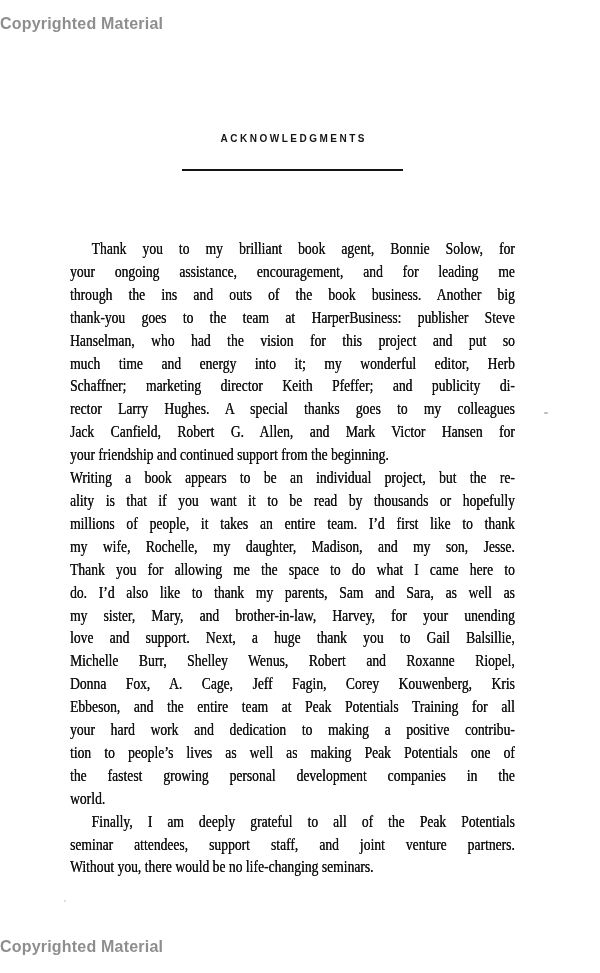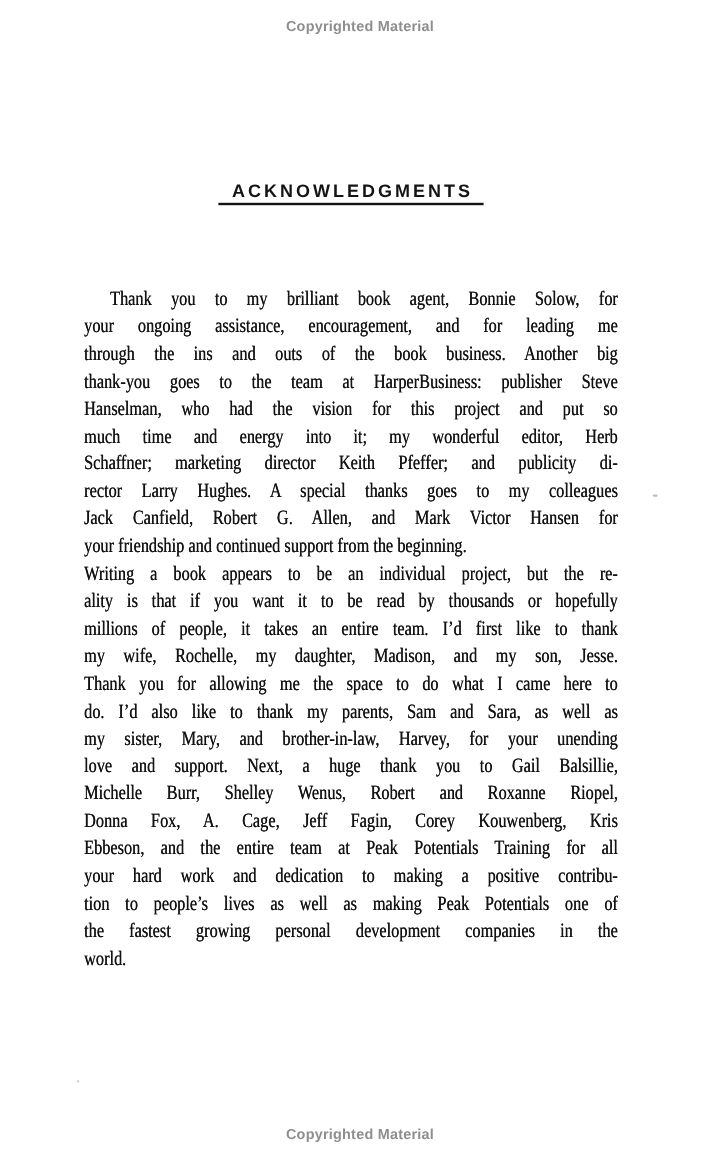--- a/index.html
+++ b/index.html
@@ -9,34 +9,34 @@
     position: relative;
     overflow: hidden;
     font-family: "Liberation Serif", "DejaVu Serif", serif;
   }
   .page {
     position: absolute; inset: 0;
     background: var(--bg, #ffffff);
   }
   .copyright {
     position: absolute; left: 0; width: 600px;
-    text-align: center;
+    text-align: left;
     font-family: "Liberation Sans", "DejaVu Sans", sans-serif;
-    font-size: 12px; font-weight: 700;
+    font-size: 16px; font-weight: 700;
     letter-spacing: 0.2px;
     color: var(--copyright-color, #8e8e8e);
   }
   .copyright.top { top: 15px; }
   .copyright.bottom { top: 938px; }
 
   .heading {
-    position: absolute; top: 151px; left: 70px; width: 445px;
+    position: absolute; top: 133px; left: 70px; width: 445px;
     text-align: center;
     font-family: "Liberation Sans", "DejaVu Sans", sans-serif;
-    font-weight: 700; font-size: 15px;
+    font-weight: 700; font-size: 10px;
     letter-spacing: 2.5px; padding-left: 2.5px; box-sizing: border-box;
     color: var(--text-color, #141414);
     white-space: nowrap;
   }
   .heading-rule {
     position: absolute; top: 169px; left: 182px;
     width: 221px; height: 2px;
     background: var(--text-color, #141414);
   }
 
@@ -102,20 +102,25 @@
         <div class="line">my sister, Mary, and brother-in-law, Harvey, for your unending</div>
         <div class="line">love and support. Next, a huge thank you to Gail Balsillie,</div>
         <div class="line">Michelle Burr, Shelley Wenus, Robert and Roxanne Riopel,</div>
         <div class="line">Donna Fox, A. Cage, Jeff Fagin, Corey Kouwenberg, Kris</div>
         <div class="line">Ebbeson, and the entire team at Peak Potentials Training for all</div>
         <div class="line">your hard work and dedication to making a positive contribu-</div>
         <div class="line">tion to people’s lives as well as making Peak Potentials one of</div>
         <div class="line">the fastest growing personal development companies in the</div>
         <div class="line para-end">world.</div>
       </div>
+      <div class="paragraph">
+        <div class="line indent">Finally, I am deeply grateful to all of the Peak Potentials</div>
+        <div class="line">seminar attendees, support staff, and joint venture partners.</div>
+        <div class="line para-end">Without you, there would be no life-changing seminars.</div>
+      </div>
     </div>
 
   <div class="speck s1"></div>
   <div class="speck s2"></div>
 
   <div class="copyright bottom">Copyrighted Material</div>
 
 </div>
 
 </body></html>

